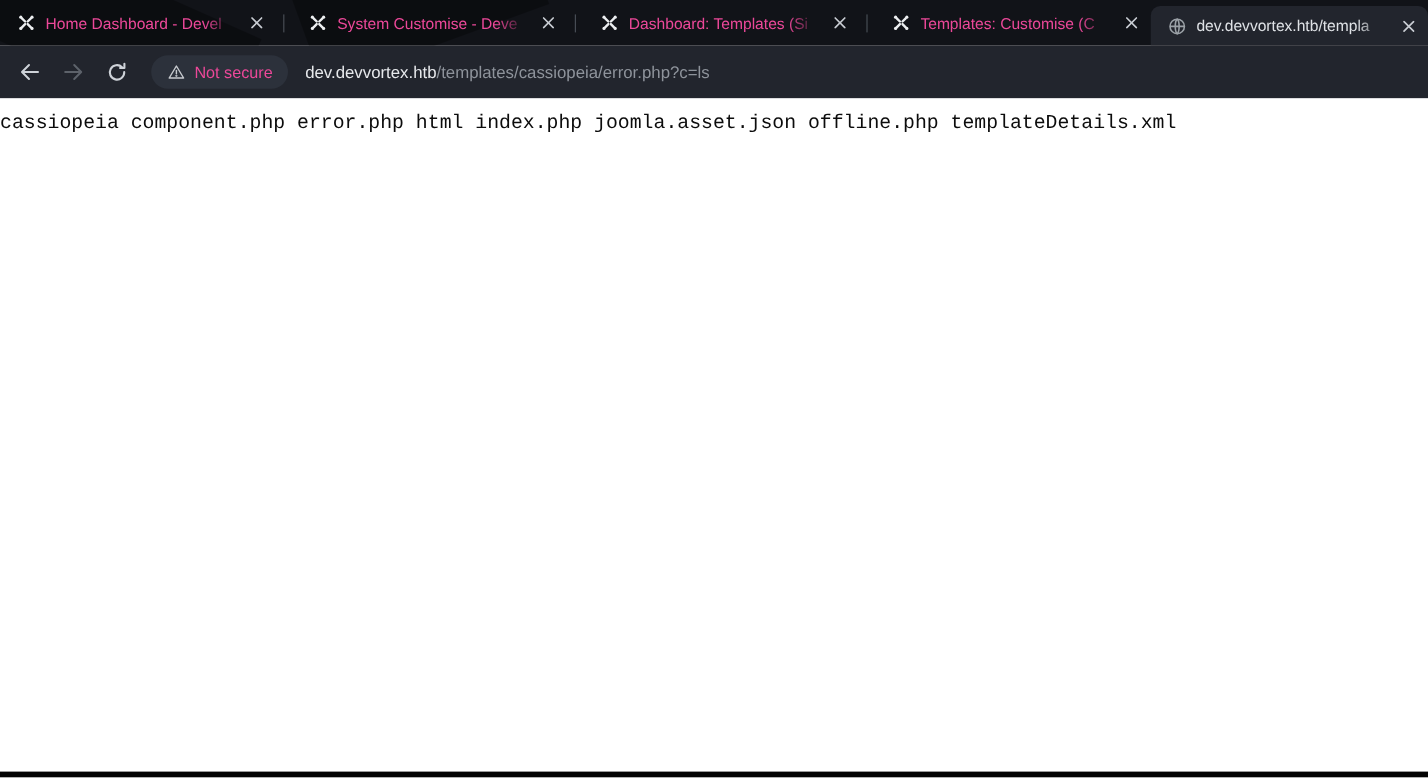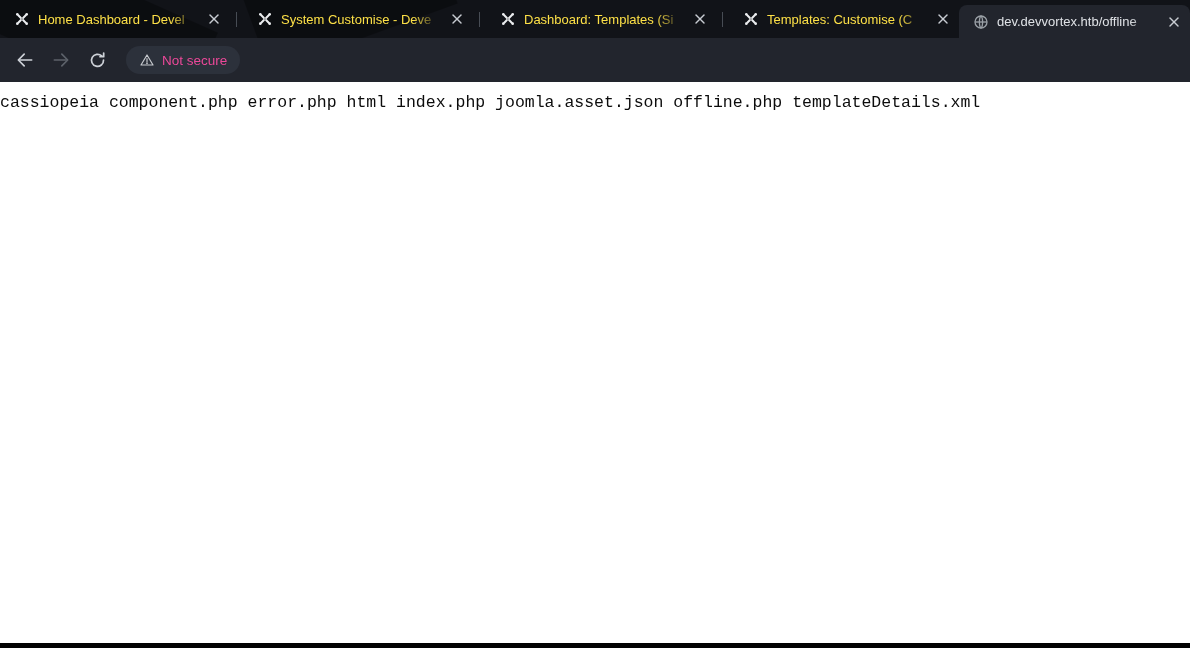--- a/index.html
+++ b/index.html
@@ -14,21 +14,21 @@
   }
   .strip-deco1, .strip-deco2 {
     position: absolute; pointer-events: none; background: rgba(0,0,0,0.30);
   }
   .strip-deco1 { width: 240px; height: 90px; left: -30px; top: -20px; transform: rotate(24deg); }
   .strip-deco2 { width: 200px; height: 80px; left: 250px; top: -40px; transform: rotate(-20deg); }
 
   .tab {
     position: relative; height: 38px; width: 230px; flex: 0 0 auto;
     display: flex; align-items: center; gap: 8px;
-    padding: 0 6px 0 14px; color: #fde047; font-size: 13px; cursor: default;
+    padding: 0 6px 0 14px; color: #ec4899; font-size: 13px; cursor: default;
   }
   .tab.active {
     height: 33px; flex: 1 1 auto; width: auto;
     background: #22252d; border-radius: 8px 8px 0 0; color: #dfe2e6;
   }
   .tab-favicon { width: 16px; height: 16px; flex: 0 0 auto; display: flex;
     align-items: center; justify-content: center; }
   .tab-title {
     flex: 1 1 auto; white-space: nowrap; overflow: hidden; min-width: 0;
     -webkit-mask-image: linear-gradient(to right, #000 calc(100% - 26px), transparent 100%);
@@ -194,21 +194,21 @@
     </div>
 
     <div class="tab active">
       <span class="tab-favicon">
         <svg width="16" height="16" viewBox="0 0 24 24" fill="none" stroke="#9aa0a6" stroke-width="2">
           <circle cx="12" cy="12" r="9"></circle>
           <path d="M3 12h18"></path>
           <path d="M12 3c3.2 2.6 3.2 15.4 0 18-3.2-2.6-3.2-15.4 0-18z"></path>
         </svg>
       </span>
-      <span class="tab-title">dev.devvortex.htb/offline</span>
+      <span class="tab-title">dev.devvortex.htb/templa</span>
       <span class="tab-close">
         <svg width="10" height="10" viewBox="0 0 10 10" stroke="#c8ccd2" stroke-width="1.4" stroke-linecap="round">
           <line x1="1" y1="1" x2="9" y2="9"></line>
             <line x1="9" y1="1" x2="1" y2="9"></line>
         </svg>
       </span>
     </div>
   </div>
 
   <div class="toolbar">
@@ -235,20 +235,24 @@
       <span>
         <svg width="16" height="16" viewBox="0 0 24 24" fill="none" stroke="#c6c9ce" stroke-width="1.8" stroke-linejoin="round">
           <path d="M12 4.5 L21 19.5 H3 Z"></path>
           <line x1="12" y1="10" x2="12" y2="14.2" stroke-linecap="round"></line>
           <circle cx="12" cy="16.8" r="0.5" fill="#c6c9ce"></circle>
         </svg>
       </span>
       <span>Not secure</span>
     </span>
 
+    <span class="urlbox">
+      <span class="url-host">dev.devvortex.htb</span>
+        <span class="url-path">/templates/cassiopeia/error.php?c=ls</span>
+    </span>
   </div>
 
   <div class="content">
     <div class="page-text">cassiopeia component.php error.php html index.php joomla.asset.json offline.php templateDetails.xml</div>
   </div>
 
   <div class="bottom-strip"></div>
 </div>
 
 </body></html>

